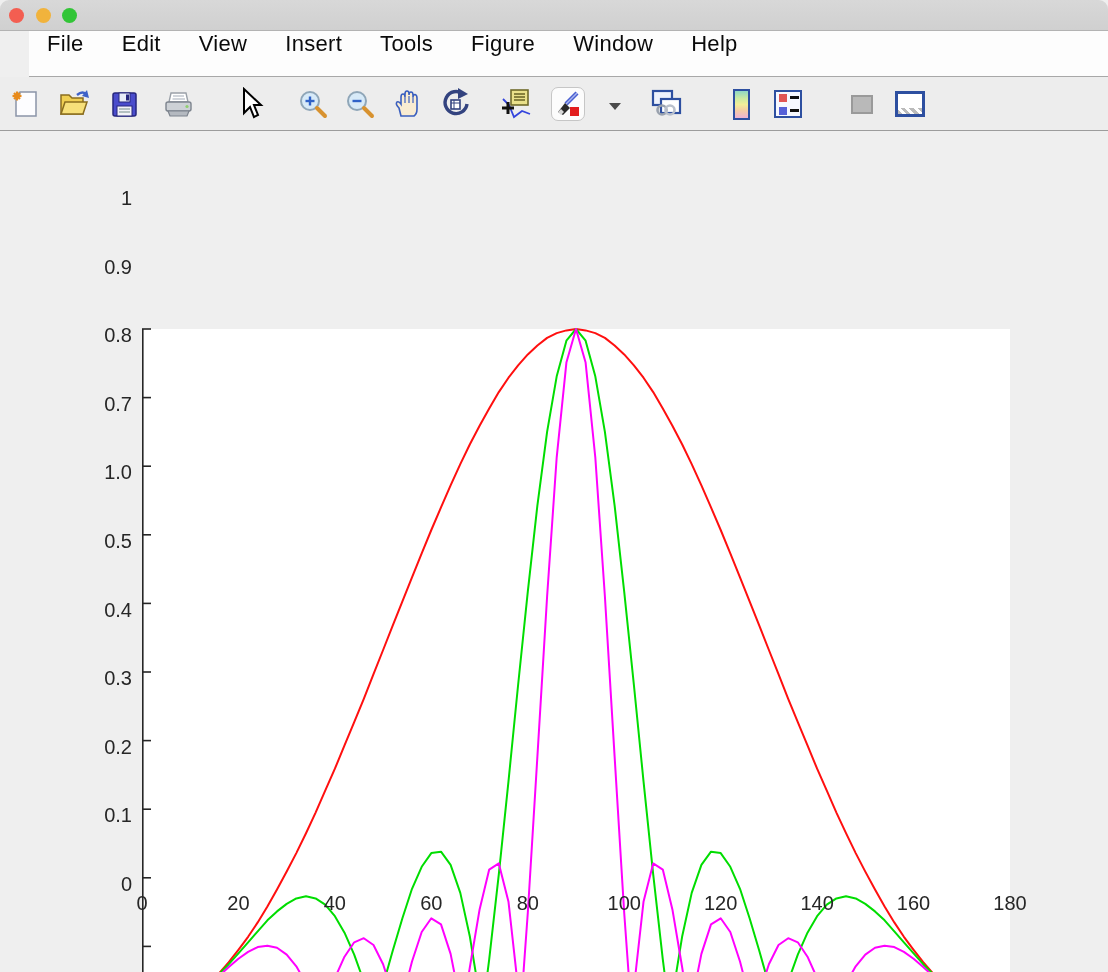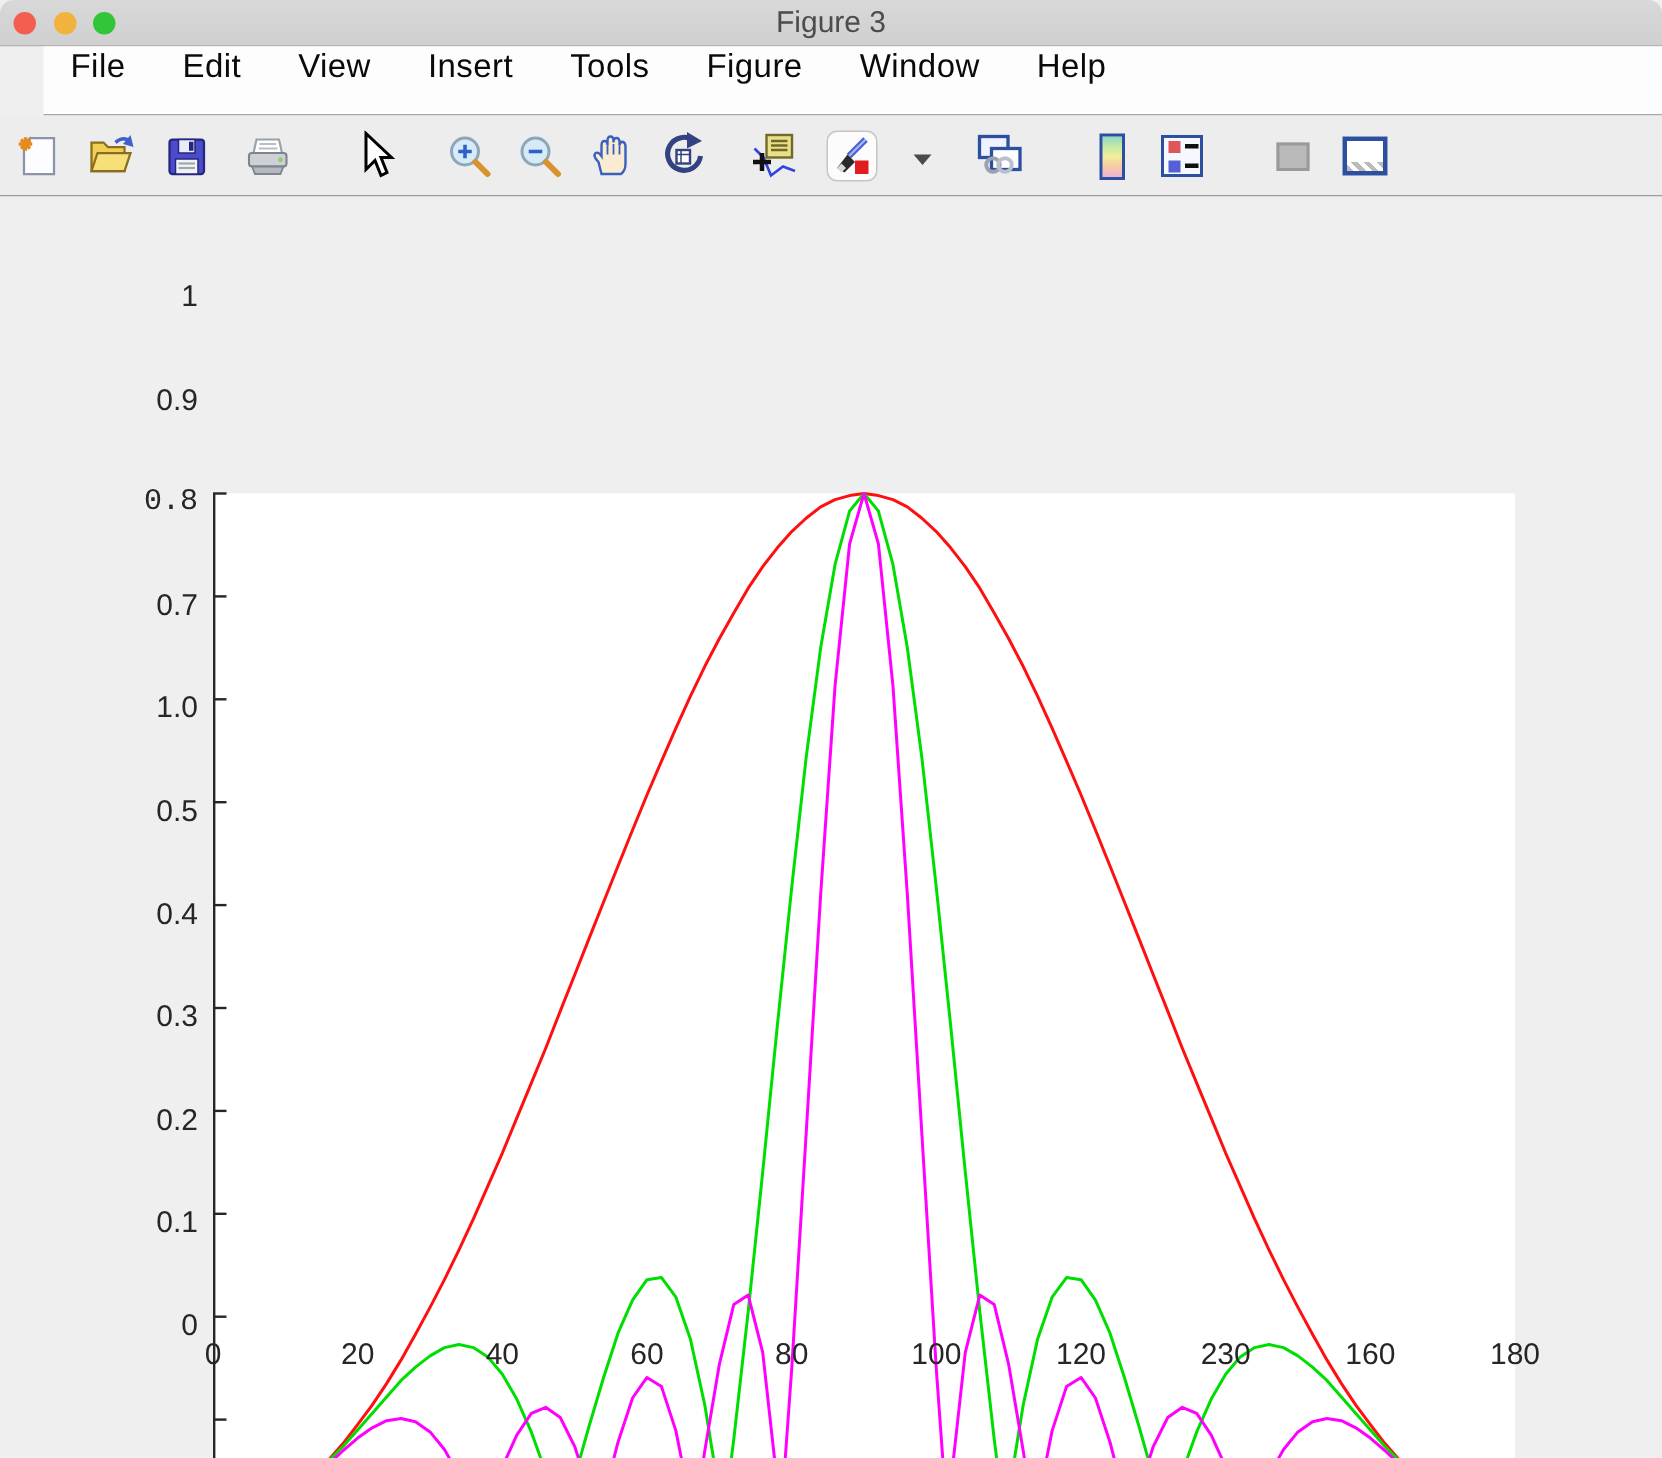--- a/index.html
+++ b/index.html
@@ -76,21 +76,20 @@
   .y-label { width:60px; text-align:right; }
   .x-label { width:80px; text-align:center; }
 </style>
 </head>
 <body>
 
 <div class="titlebar">
   <span class="traffic close" style="background: rgb(243, 94, 81);"></span>
   <span class="traffic min" style="background: rgb(241, 179, 60);"></span>
   <span class="traffic zoom" style="background: rgb(50, 197, 55);"></span>
-  <div class="win-title">Figure 3</div>
 </div>
 
 <div class="menubar">
   <span class="menu-item">File</span>
   <span class="menu-item">Edit</span>
   <span class="menu-item">View</span>
   <span class="menu-item">Insert</span>
   <span class="menu-item">Tools</span>
   <span class="menu-item">Figure</span>
   <span class="menu-item">Window</span>
@@ -285,28 +284,28 @@
       </svg>
   </div>
   <div id="labels-layer" style="position:absolute;left:0;top:0;width:1108px;height:841px;pointer-events:none;">
       <div class="axis-label x-label" style="left: 102px; top: 761px;">0</div>
       <div class="axis-label x-label" style="left: 198.444px; top: 761px;">20</div>
       <div class="axis-label x-label" style="left: 294.889px; top: 761px;">40</div>
       <div class="axis-label x-label" style="left: 391.333px; top: 761px;">60</div>
       <div class="axis-label x-label" style="left: 487.778px; top: 761px;">80</div>
       <div class="axis-label x-label" style="left: 584.222px; top: 761px;">100</div>
       <div class="axis-label x-label" style="left: 680.667px; top: 761px;">120</div>
-      <div class="axis-label x-label" style="left: 777.111px; top: 761px;">230</div>
+      <div class="axis-label x-label" style="left: 777.111px; top: 761px;">140</div>
       <div class="axis-label x-label" style="left: 873.556px; top: 761px;">160</div>
       <div class="axis-label x-label" style="left: 970px; top: 761px;">180</div>
       <div class="axis-label y-label" style="left: 72px; top: 742px;">0</div>
       <div class="axis-label y-label" style="left: 72px; top: 673.4px;">0.1</div>
       <div class="axis-label y-label" style="left: 72px; top: 604.8px;">0.2</div>
       <div class="axis-label y-label" style="left: 72px; top: 536.2px;">0.3</div>
       <div class="axis-label y-label" style="left: 72px; top: 467.6px;">0.4</div>
       <div class="axis-label y-label" style="left: 72px; top: 399px;">0.5</div>
       <div class="axis-label y-label" style="left: 72px; top: 330.4px;">1.0</div>
       <div class="axis-label y-label" style="left: 72px; top: 261.8px;">0.7</div>
-      <div class="axis-label y-label" style="left: 72px; top: 193.2px; font-family: Liberation Mono, monospace;">0.8</div>
+      <div class="axis-label y-label" style="left: 72px; top: 193.2px;">0.8</div>
       <div class="axis-label y-label" style="left: 72px; top: 124.6px;">0.9</div>
       <div class="axis-label y-label" style="left: 72px; top: 56px;">1</div>
     </div>
 </div>
 
 </body></html>

